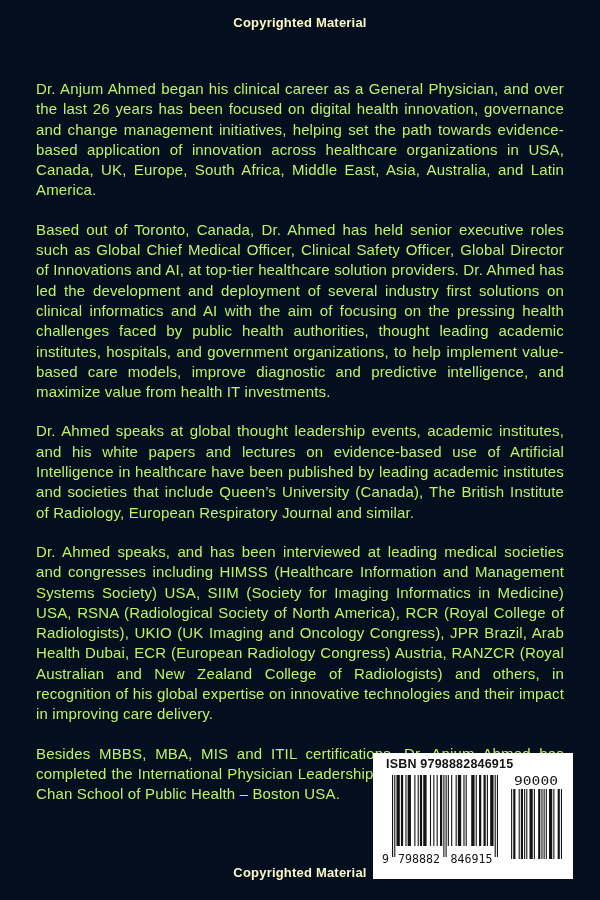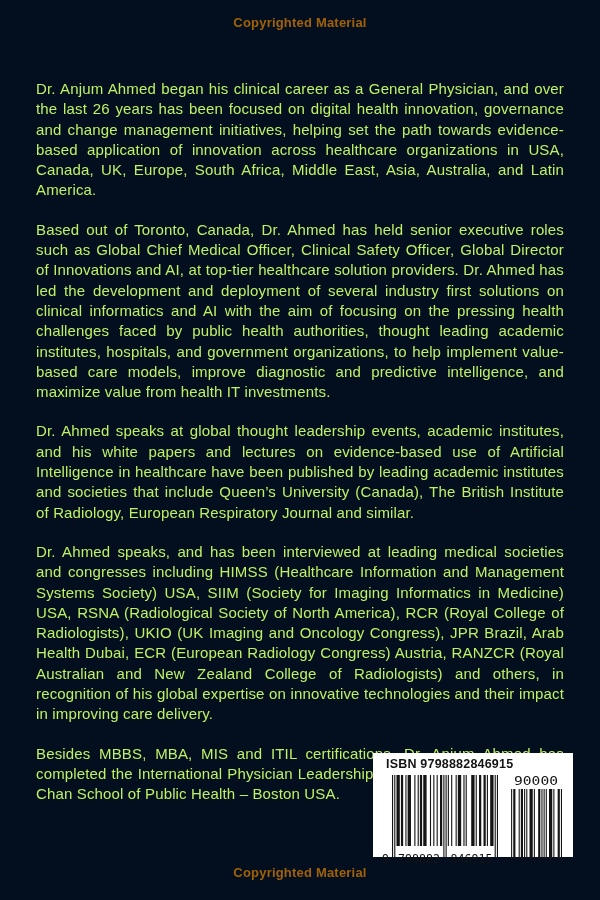--- a/index.html
+++ b/index.html
@@ -6,41 +6,41 @@
   body {
     width: 600px; height: 900px;
     background: #030e1f;
     position: relative;
     overflow: hidden;
     font-family: "Liberation Sans", sans-serif;
   }
   .copyright-strip {
     position: absolute; left: 0; width: 600px;
     text-align: center;
-    color: #a16207;
+    color: #fef9c3;
     font-size: 13px;
     font-weight: 700;
     letter-spacing: 0.2px;
   }
   .copyright-top { top: 15px; }
   .copyright-bottom { top: 865px; }
   .bio-text {
     position: absolute;
     left: 36px; top: 79px; width: 528px;
     color: #bef264;
     font-size: 15px;
     line-height: 20.3px;
     letter-spacing: 0.15px;
     text-align: justify;
   }
   .bio-text p { margin: 0 0 19px 0; }
   .barcode-box {
     position: absolute;
     left: 373px; top: 753px;
-    width: 200px; height: 104px;
+    width: 200px; height: 126px;
     background: #ffffff;
   }
   .isbn-label {
     position: absolute; left: 13px; top: 4px;
     color: #141414;
     font-size: 12.5px;
     font-weight: 700;
     letter-spacing: 0.2px;
     white-space: nowrap;
   }

